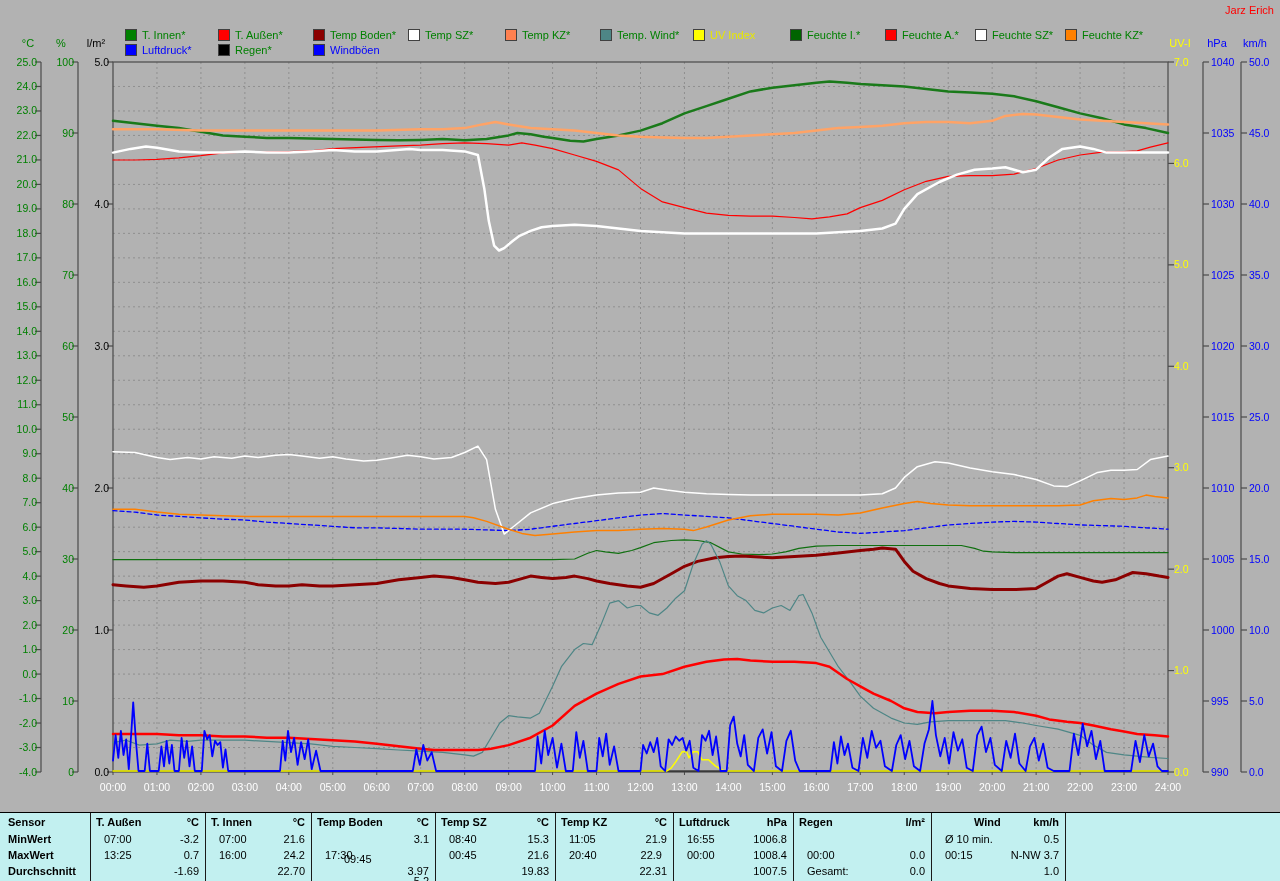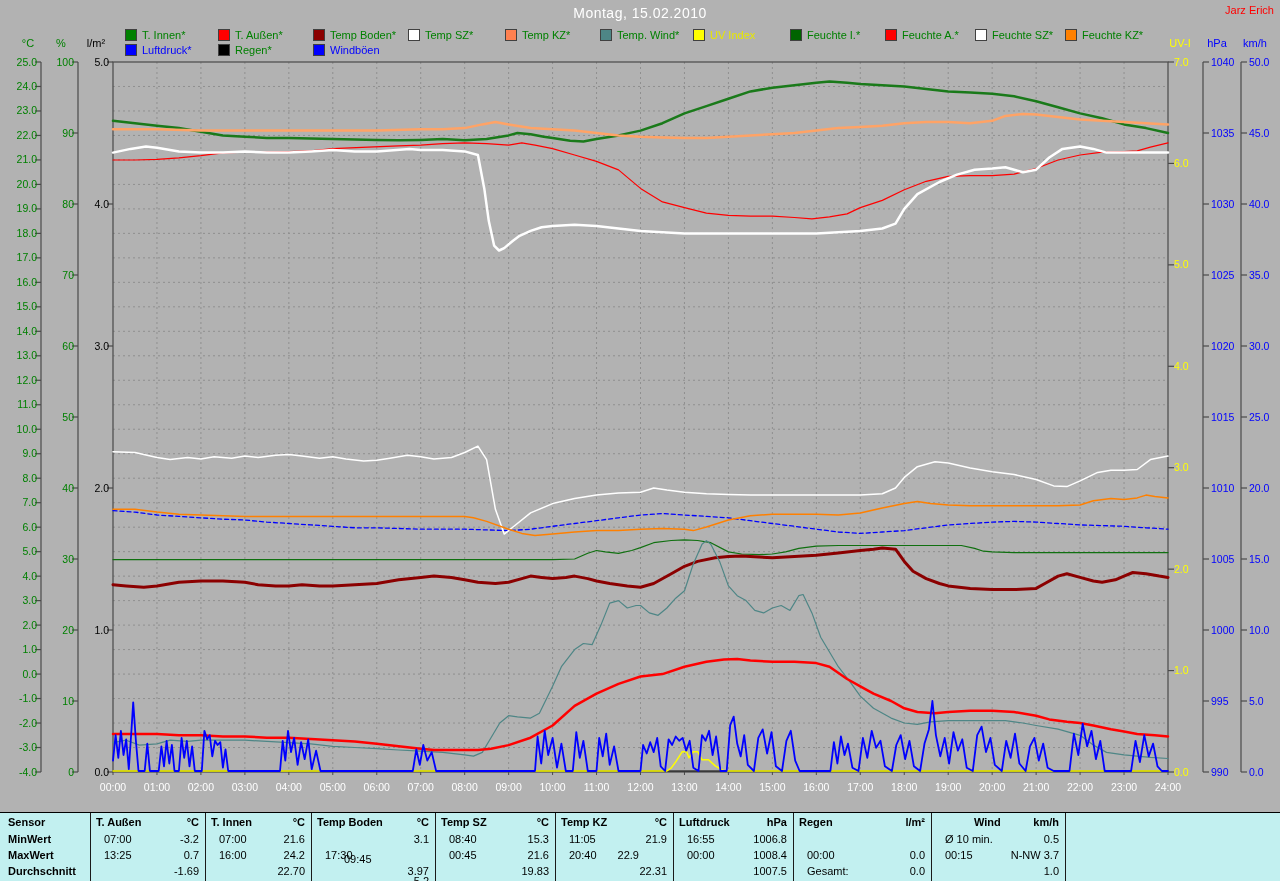--- a/index.html
+++ b/index.html
@@ -16,21 +16,20 @@
   .stats-table{position:absolute;left:0;top:812px;width:1280px;height:69px;
                background:#c2f0f0;border-top:1px solid #000;font-size:11px;color:#000;}
   .tbl-text{position:absolute;white-space:nowrap;}
   .tbl-bold{font-weight:bold;}
   .tbl-divider{position:absolute;top:0;width:1px;height:69px;background:#1a1a1a;}
 </style>
 </head>
 <body>
 
 <div class="screen">
-  <div class="title">Montag, 15.02.2010</div>
   <div class="author">Jarz Erich</div>
 
   <div class="axis-header" style="left:12px;width:32px;color:#008000;">°C</div>
   <div class="axis-header" style="left:46px;width:30px;color:#008000;">%</div>
   <div class="axis-header" style="left:78px;width:36px;color:#000000;">l/m²</div>
   <div class="axis-header" style="left:1162px;width:36px;color:#ffff00;">UV-I</div>
   <div class="axis-header" style="left:1201px;width:32px;color:#0000ff;">hPa</div>
   <div class="axis-header" style="left:1236px;width:38px;color:#0000ff;">km/h</div>
 
   <div id="legend-row1">
@@ -412,21 +411,21 @@
         <div class="tbl-text" style="left: 449px; top: 20px;">08:40</div>
         <div class="tbl-text" style="right: 731px; top: 20px;">15.3</div>
         <div class="tbl-text" style="left: 449px; top: 36px;">00:45</div>
         <div class="tbl-text" style="right: 731px; top: 36px;">21.6</div>
         <div class="tbl-text" style="right: 731px; top: 52px;">19.83</div>
         <div class="tbl-text tbl-bold" style="left: 561px; top: 3px;">Temp KZ</div>
         <div class="tbl-text tbl-bold" style="right: 613px; top: 3px;">°C</div>
         <div class="tbl-text" style="left: 569px; top: 20px;">11:05</div>
         <div class="tbl-text" style="right: 613px; top: 20px; margin-left: 39px;">21.9</div>
         <div class="tbl-text" style="left: 569px; top: 36px;">20:40</div>
-        <div class="tbl-text" style="right: 641px; top: 36px;">22.9</div>
+        <div class="tbl-text" style="right: 618px; top: 36px;">22.9</div>
         <div class="tbl-text" style="right: 613px; top: 52px;">22.31</div>
         <div class="tbl-text tbl-bold" style="left: 679px; top: 3px;">Luftdruck</div>
         <div class="tbl-text tbl-bold" style="right: 493px; top: 3px;">hPa</div>
         <div class="tbl-text" style="left: 687px; top: 20px;">16:55</div>
         <div class="tbl-text" style="right: 493px; top: 20px;">1006.8</div>
         <div class="tbl-text" style="left: 687px; top: 36px;">00:00</div>
         <div class="tbl-text" style="right: 493px; top: 36px;">1008.4</div>
         <div class="tbl-text" style="right: 493px; top: 52px;">1007.5</div>
         <div class="tbl-text tbl-bold" style="left: 799px; top: 3px;">Regen</div>
         <div class="tbl-text tbl-bold" style="right: 355px; top: 3px;">l/m²</div>

